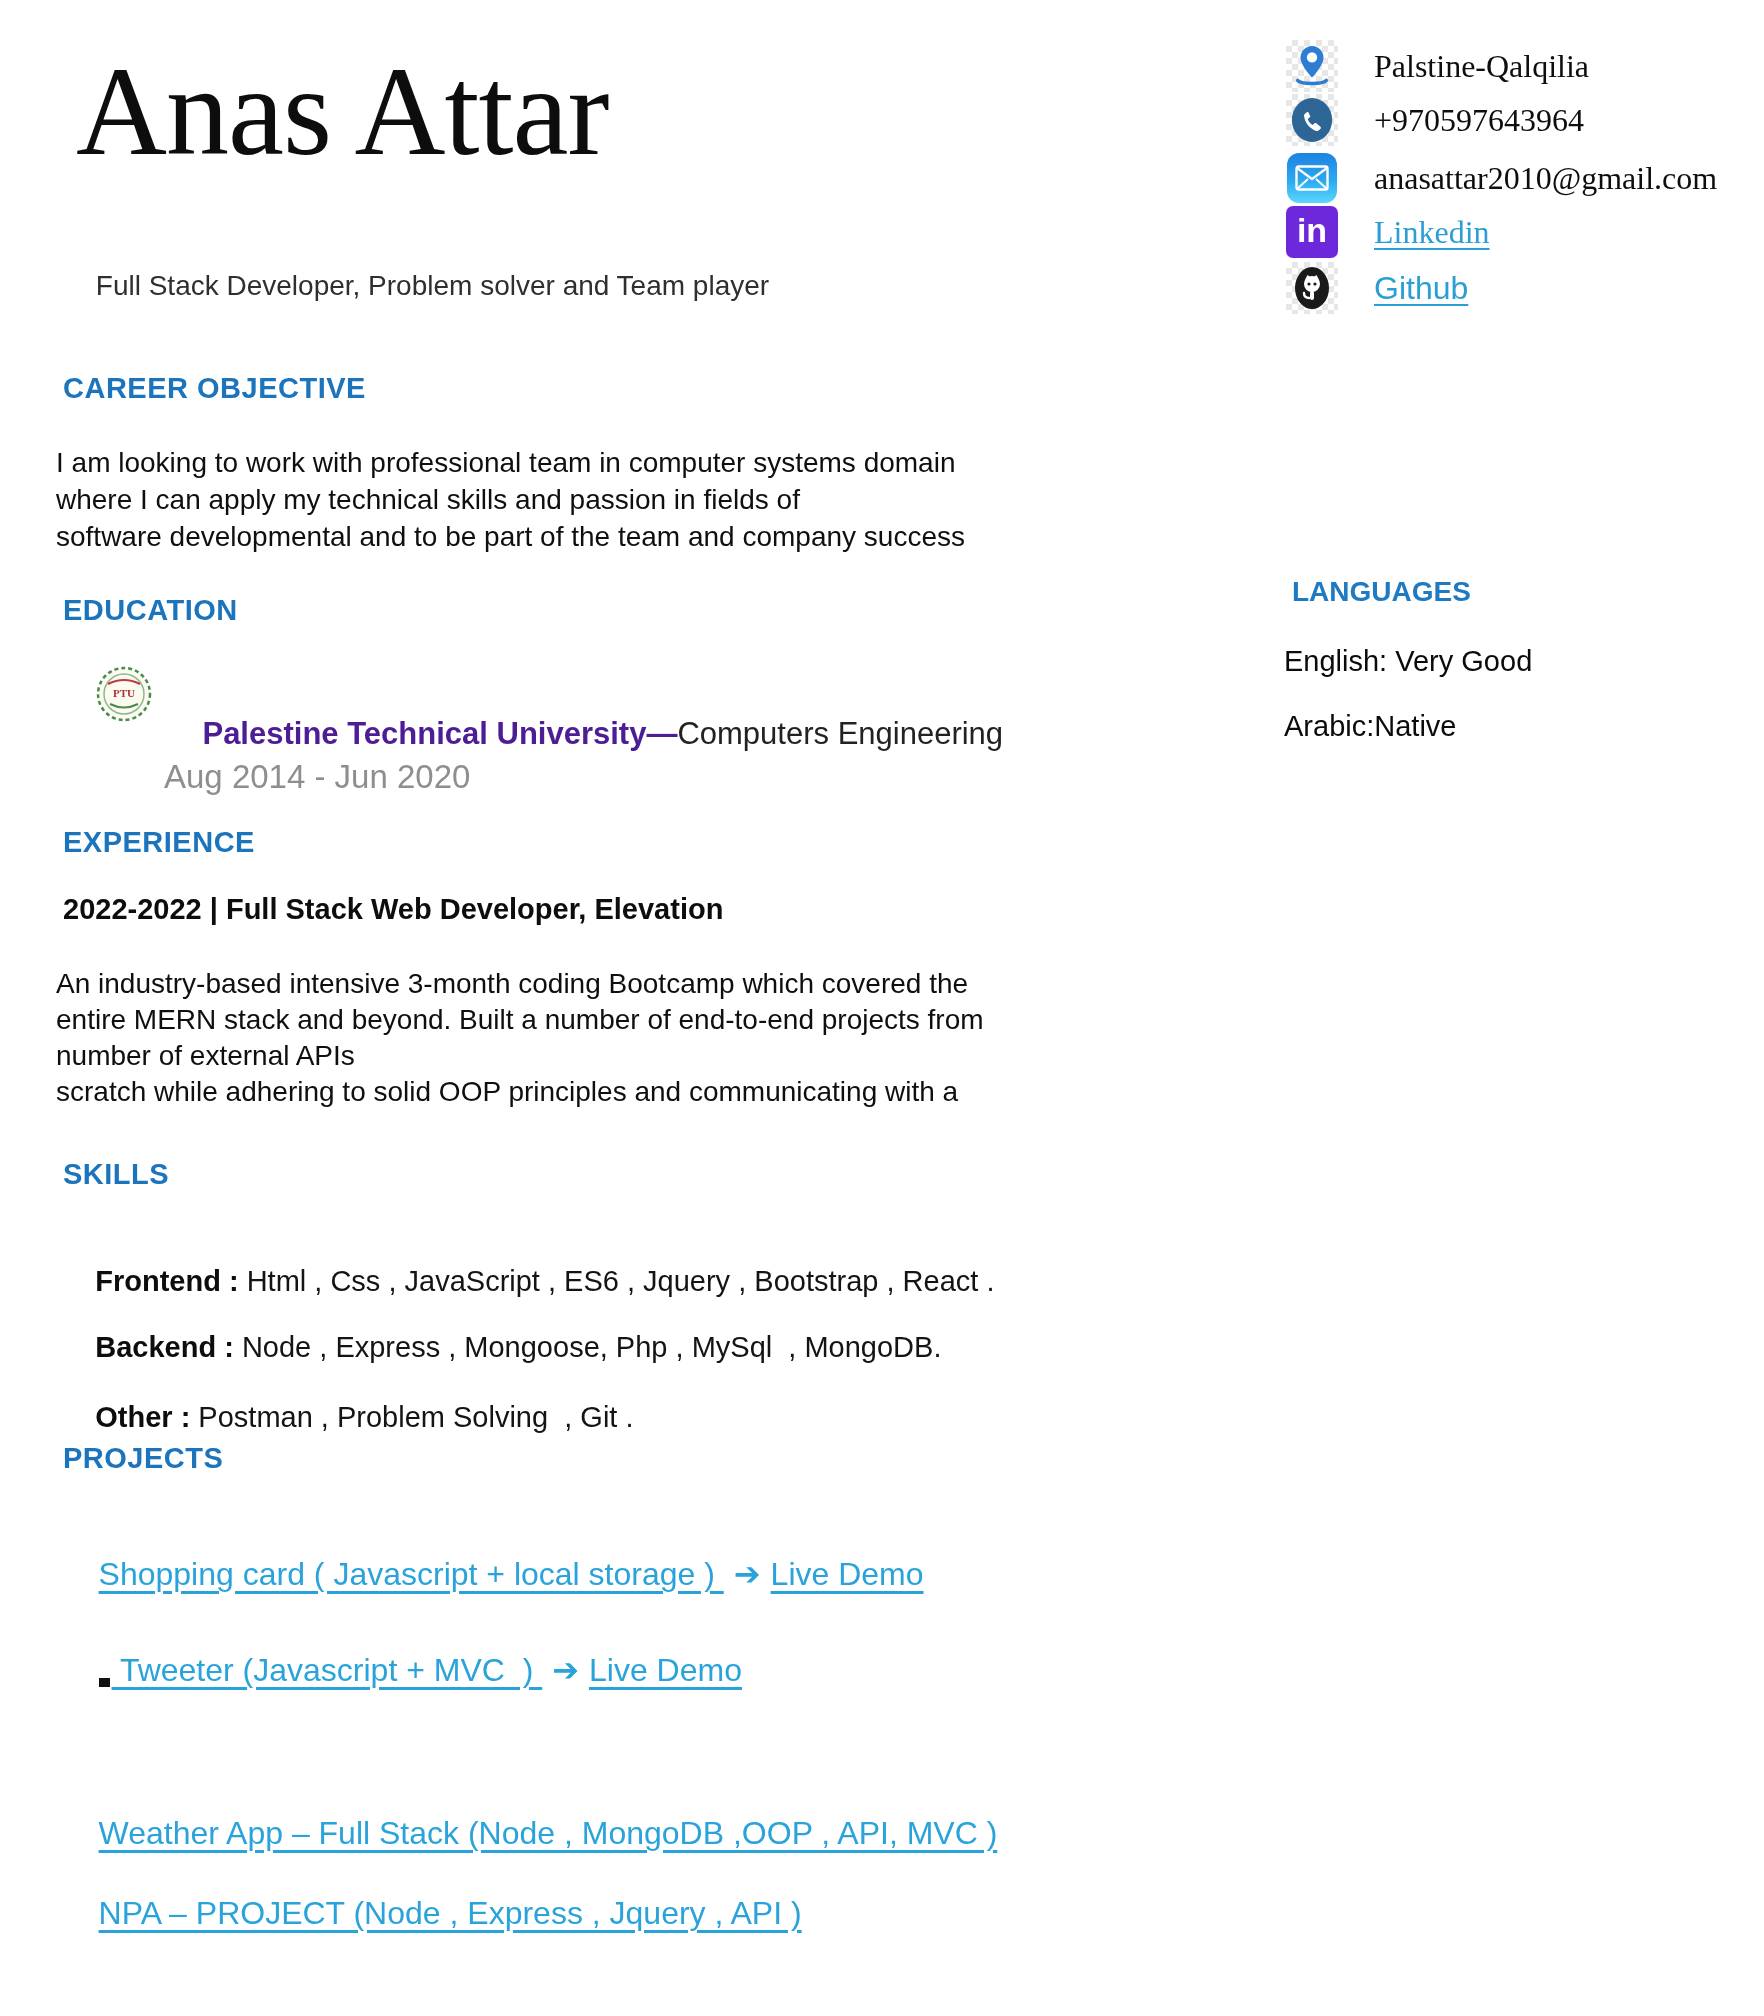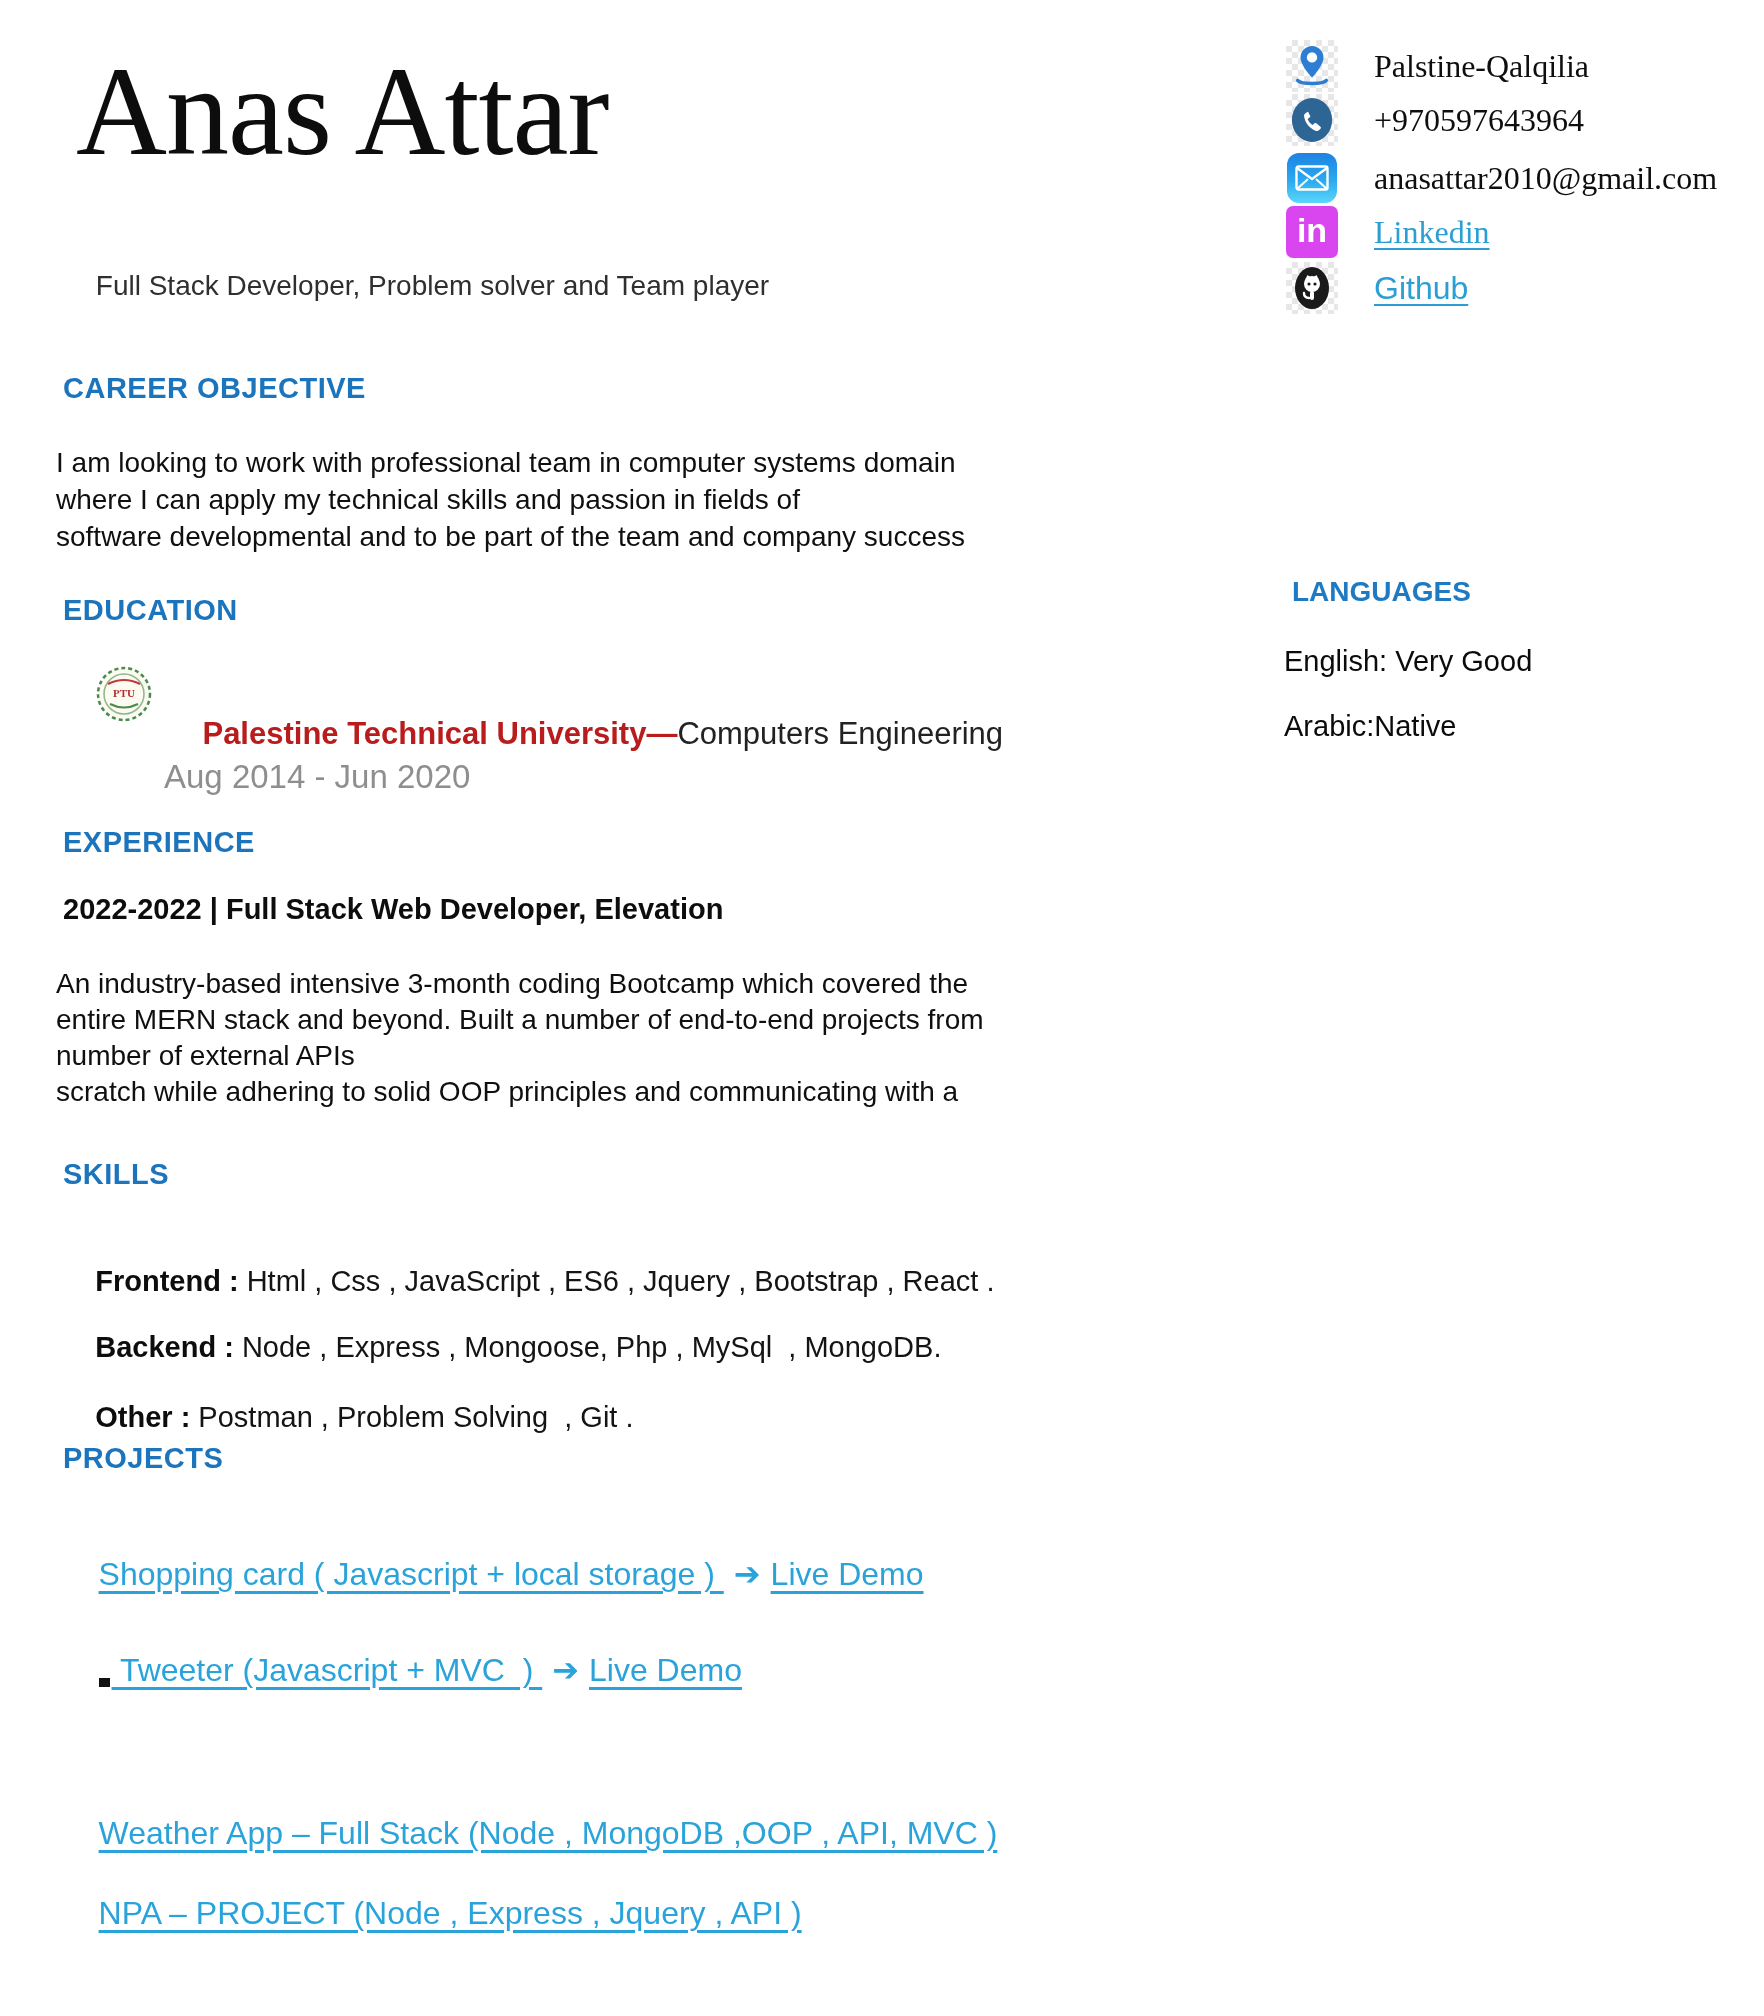--- a/index.html
+++ b/index.html
@@ -46,21 +46,21 @@
   .para{position:absolute; left:56px;}
   .para .line{font-size:28px; line-height:37px; white-space:pre; color:#0f0f0f;}
   .exp-para .line{line-height:36px;}
   .job-title{
     position:absolute; left:63px; top:893px;
     font-size:29px; font-weight:bold; color:#0d0d0d; white-space:pre;
   }
   
   .edu-logo{position:absolute; left:96px; top:666px; width:56px; height:56px;}
   .edu-line{position:absolute; left:168px; top:680px; font-size:31px; white-space:pre;}
-  .edu-line .b{font-weight:bold; color:#b91c1c;}
+  .edu-line .b{font-weight:bold; color:#4c1d95;}
   .edu-line .r{font-weight:normal; color:#222222;}
   .edu-dates{position:absolute; left:164px; top:750px; font-size:33px; color:#8e8e8e; white-space:pre;margin-top:8px;}
   
   .skill-row{position:absolute; left:63px; font-size:29px; white-space:pre;}
   .skill-row .lbl{font-weight:bold; color:#0d0d0d;}
   .skill-row .val{color:#141414;}
   
   .project-row{position:absolute; left:63px; font-size:32px; white-space:pre;}
   .plink{
     color:#29a3da;
@@ -95,21 +95,21 @@
     color:#2b9fd4; text-decoration:underline;
     text-decoration-thickness:2px; text-underline-offset:5px; cursor:pointer;
   }
   .clink-sans{
     font-family:"Liberation Sans",sans-serif; font-size:32px;
     color:#2b9fd4; text-decoration:underline;
     text-decoration-thickness:2px; text-underline-offset:5px; cursor:pointer;
   }
   .li-badge{
     width:52px; height:52px; border-radius:7px;
-    background:#d946ef; color:#ffffff;
+    background:#6d28d9; color:#ffffff;
     font-family:"Liberation Sans",sans-serif;
     font-weight:bold; font-size:34px;
     display:flex; align-items:center; justify-content:center;
     line-height:1; padding-bottom:4px; box-sizing:border-box;
   }
   .mail-badge{
     width:50px; height:50px; border-radius:12px;
     background:linear-gradient(180deg,#1e82e2 0%,#2aa9f0 55%,#5bd6fb 100%);
     display:flex; align-items:center; justify-content:center;
   }

